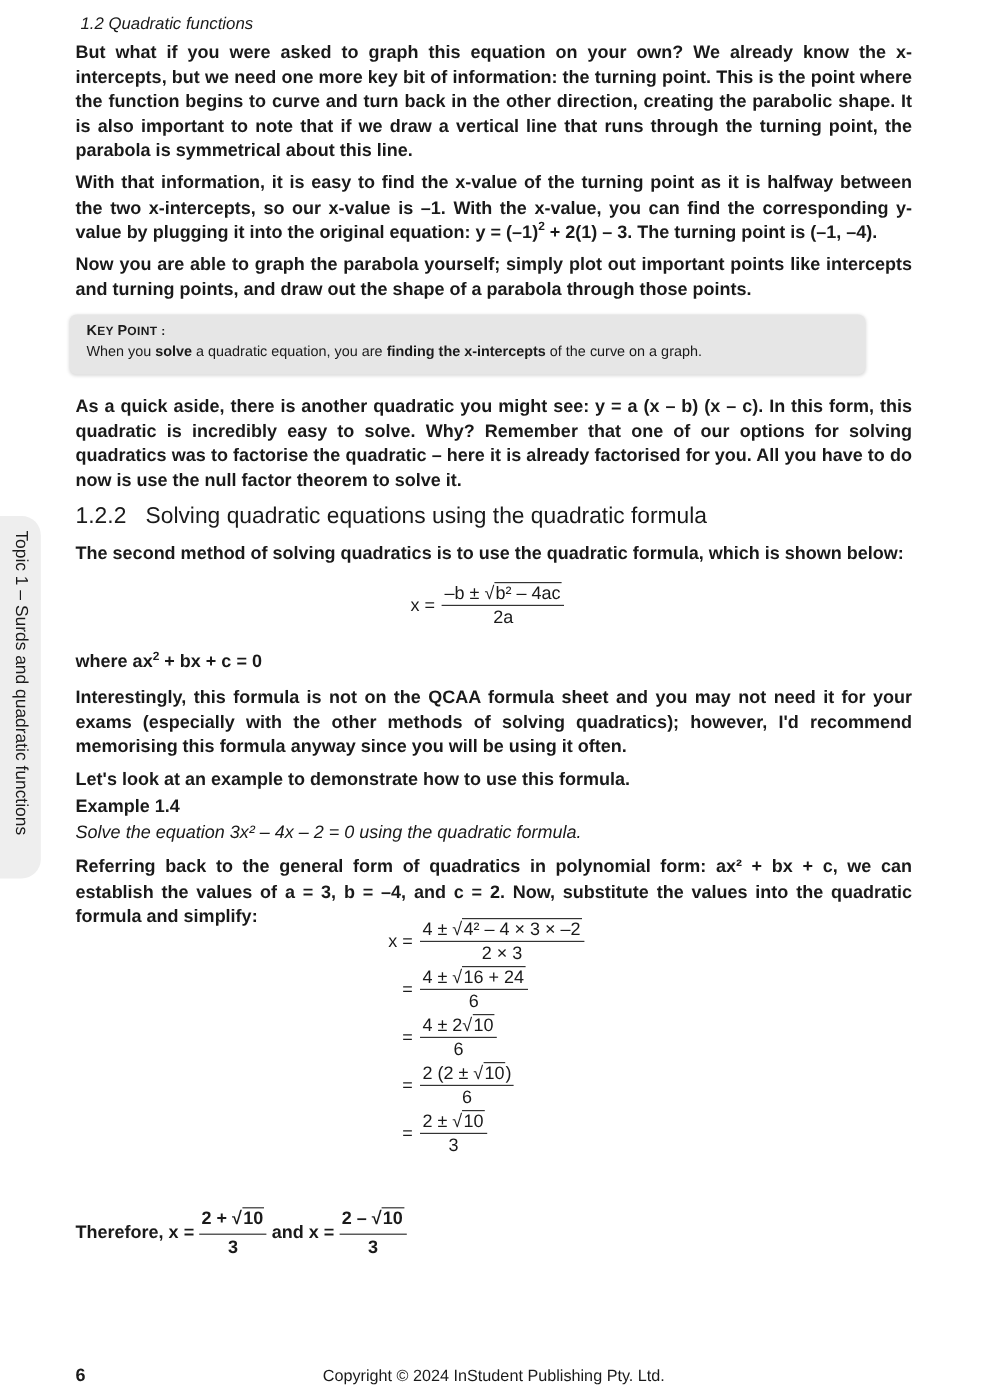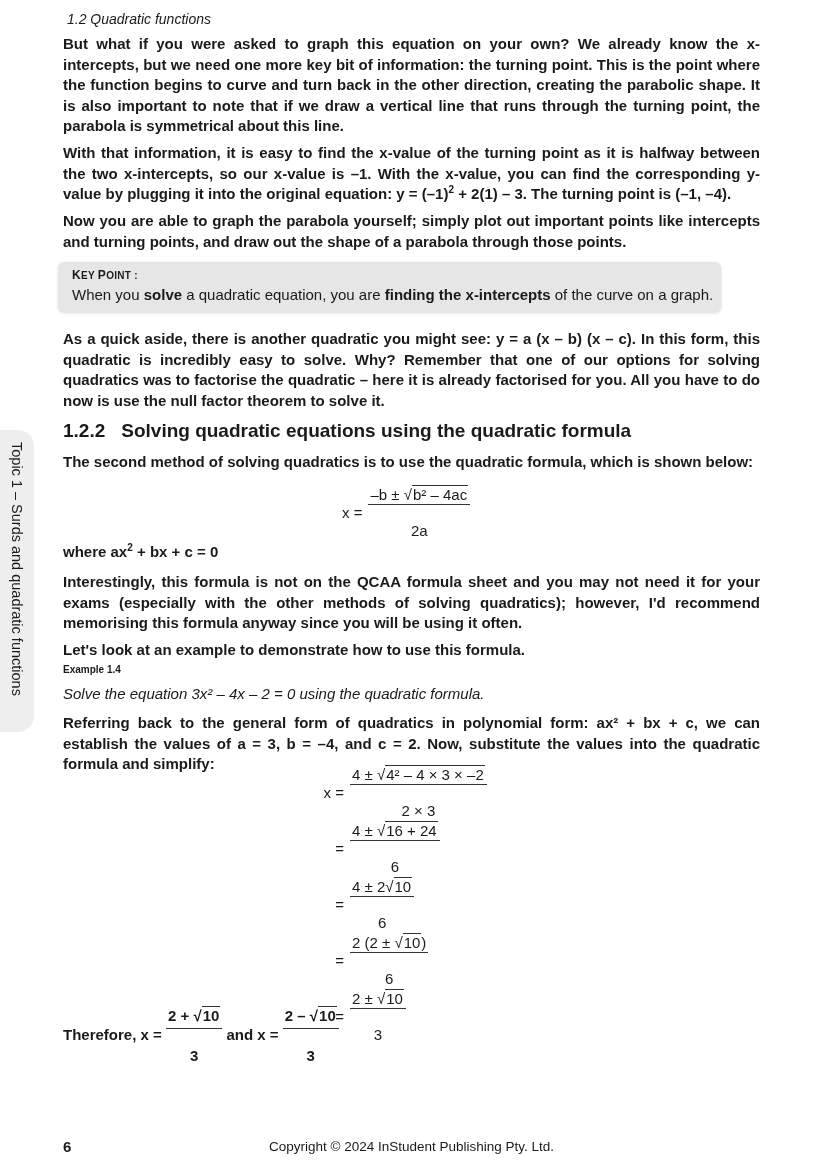--- a/index.html
+++ b/index.html
@@ -12,36 +12,36 @@
                    transform: rotate(90deg) translateY(-50%); white-space: nowrap; font-size: 14.5px; }
   .content { position: absolute; left: 63px; width: 697px; font-size: 15px; line-height: 20.5px; }
   p { margin: 0; text-align: justify; font-weight: bold; }
   .p1 { top: 34px; }
   .p2 { top: 143px; }
   .p3 { top: 211px; }
   .keypoint { position: absolute; left: 58px; top: 262px; width: 663px; height: 50px;
               background: #e6e6e6; border-radius: 6px; box-shadow: 0 1px 3px rgba(0,0,0,0.15); }
   .keypoint .kp-title { position: absolute; left: 14px; top: 6px; font-size: 12px; font-weight: bold; letter-spacing: 0.3px; }
   .keypoint .kp-title .sc { font-size: 10px; }
-  .keypoint .kp-body { position: absolute; left: 14px; top: 24px; font-size: 15px; }
+  .keypoint .kp-body { position: absolute; left: 14px; top: 24px; font-size: 12px; }
   .p4 { top: 329px; }
-  h2 { position: absolute; left: 63px; top: 420px; margin: 0; font-size: 19px; font-weight: bold; text-align: center; }
+  h2 { position: absolute; left: 63px; top: 420px; margin: 0; font-size: 19px; font-weight: normal; text-align: center; }
   h2 .num { margin-right: 16px; }
   .p5 { top: 452px; }
-  .frac { display: inline-flex; flex-direction: column; align-items: center; vertical-align: middle; gap: 16px; }
+  .frac { display: inline-flex; flex-direction: column; align-items: center; vertical-align: middle; }
   .frac .num { padding: 0 2px 1px 2px; border-bottom: 1px solid #333; }
   .frac .den { padding-top: 1px; }
   .sqrt { display: inline-block; }
   .sqrt .rad { border-top: 1px solid #333; padding: 0 1px; }
   .formula { position: absolute; left: 342px; top: 486px; font-size: 15px; display: flex; align-items: center; }
   .formula .eq { margin-right: 6px; }
   .p6 { top: 542px; }
   .p7 { top: 572px; }
   .p8 { top: 640px; }
-  .ex-title { position: absolute; left: 63px; top: 664px; font-size: 10px; font-weight: bold; }
+  .ex-title { position: absolute; left: 63px; top: 664px; font-size: 15px; font-weight: bold; }
   .ex-q { position: absolute; left: 63px; top: 685px; font-size: 15px; font-style: italic; }
   .p9 { top: 713px; }
   .steps { position: absolute; left: 318px; top: 766px; font-size: 15px; }
   .step { display: flex; align-items: center; margin-bottom: 3px; }
   .step .lhs { width: 26px; text-align: right; margin-right: 6px; }
   .final { top: 1006px; }
   .footer-page { position: absolute; left: 63px; top: 1138px; font-size: 15px; font-weight: bold; }
   .footer-copy { position: absolute; left: 0; width: 823px; top: 1139px; text-align: center; font-size: 13.5px; }
   sup { font-size: 10px; line-height: 0; }
 </style>

